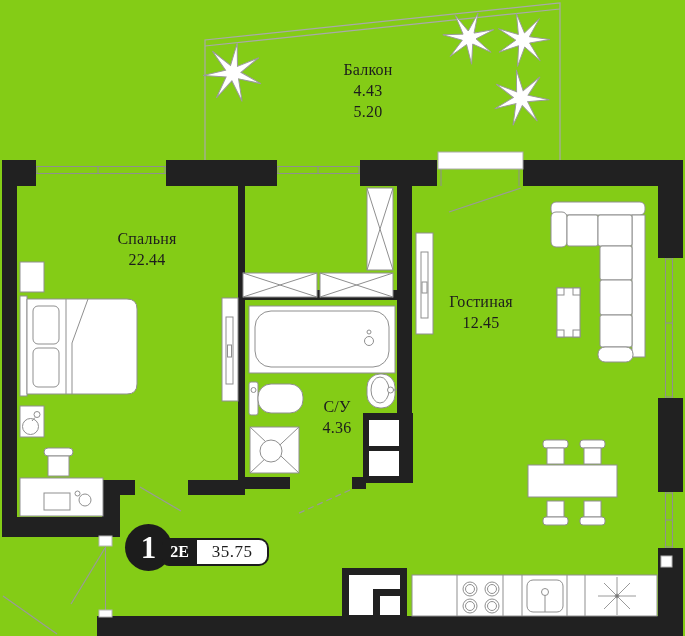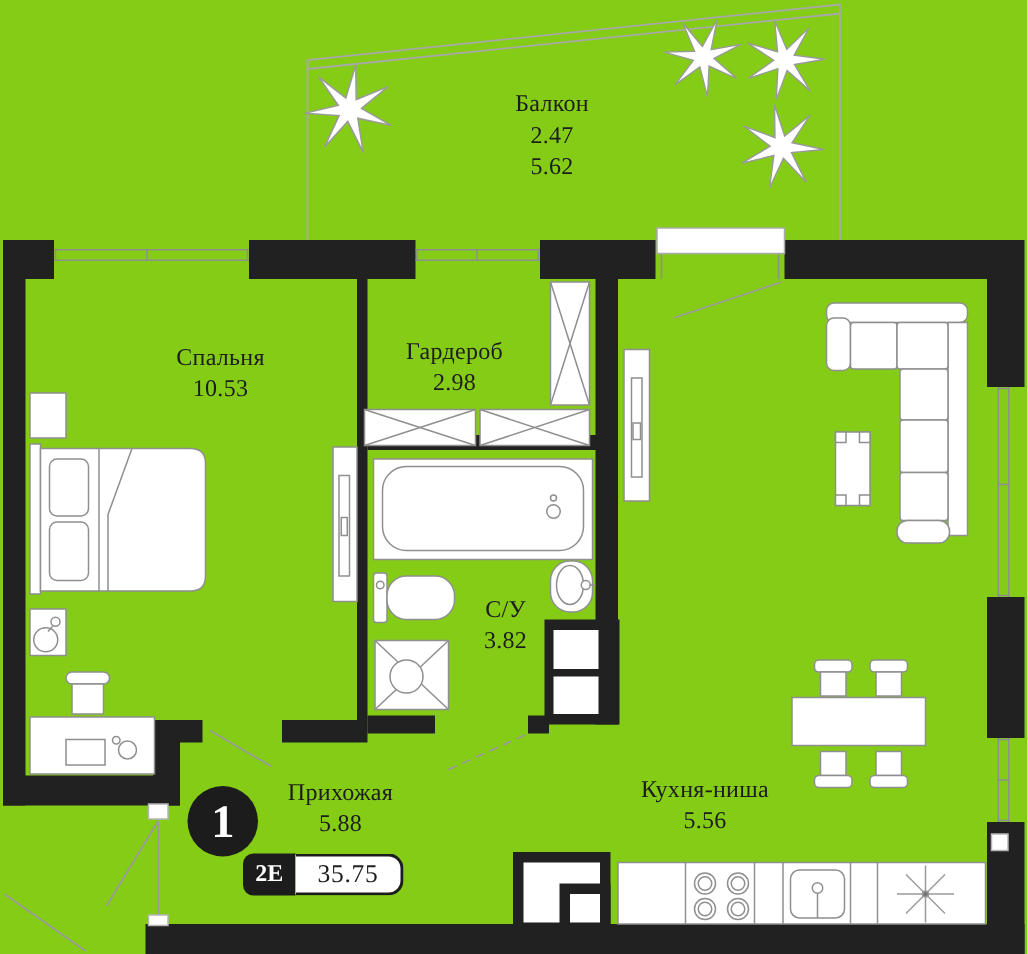--- a/index.html
+++ b/index.html
@@ -11,21 +11,21 @@
   .room-label{
     position:absolute;transform:translateX(-50%);text-align:center;
     font-size:16px;line-height:21px;letter-spacing:.2px;white-space:nowrap;
   }
   .rl-line{display:block;}
   .unit-circle{
     position:absolute;left:125px;top:524px;width:47px;height:47px;border-radius:50%;
     background:#1c1c1c;color:#fff;display:flex;align-items:center;justify-content:center;
     font-size:31px;font-weight:bold;
   }
-  .area-badge{position:absolute;left:162px;top:569px;display:flex;height:28px;}
+  .area-badge{position:absolute;left:162px;top:538px;display:flex;height:28px;}
   .area-badge .type{
     background:#1c1c1c;color:#fff;border-radius:7px 0 0 7px;width:35px;
     display:flex;align-items:center;justify-content:center;font-size:16px;font-weight:bold;
   }
   .area-badge .value{
     background:#fff;border:2px solid #1c1c1c;border-left:none;border-radius:0 10px 10px 0;
     width:70px;display:flex;align-items:center;justify-content:center;
     font-size:17px;letter-spacing:.5px;
   }
 </style>
@@ -257,42 +257,34 @@
 
   <g fill="#fff" stroke="#b5b5b5" stroke-width="1">
     <rect x="99" y="536" width="13" height="10"></rect>
     <rect x="99" y="610" width="13" height="7"></rect>
     <rect x="661" y="556" width="11" height="11"></rect>
   </g>
 </svg>
 
 <div class="room-label" style="left:368px;top:59px">
   <span class="rl-line">Балкон</span>
-  <span class="rl-line">2.47</span>
-  <span class="rl-line">5.62</span>
+  <span class="rl-line">4.43</span>
+  <span class="rl-line">5.20</span>
 </div>
 <div class="room-label" style="left:147px;top:228px">
   <span class="rl-line">Спальня</span>
-  <span class="rl-line">10.53</span>
-</div>
-<div class="room-label" style="left:303px;top:224px">
-  <span class="rl-line">Гардероб</span>
-  <span class="rl-line">2.98</span>
+  <span class="rl-line">22.44</span>
+</div>
+<div class="room-label" style="left:481px;top:291px">
+  <span class="rl-line">Гостиная</span>
+  <span class="rl-line">12.45</span>
 </div>
 <div class="room-label" style="left:337px;top:396px">
   <span class="rl-line">С/У</span>
-  <span class="rl-line">3.82</span>
-</div>
-<div class="room-label" style="left:227px;top:518px">
-  <span class="rl-line">Прихожая</span>
-  <span class="rl-line">5.88</span>
-</div>
-<div class="room-label" style="left:470px;top:516px">
-  <span class="rl-line">Кухня-ниша</span>
-  <span class="rl-line">5.56</span>
+  <span class="rl-line">4.36</span>
 </div>
 
 <div class="unit-circle">
   <span>1</span>
 </div>
 
 <div class="area-badge">
   <div class="type">2Е</div>
   <div class="value">35.75</div>
 </div>

